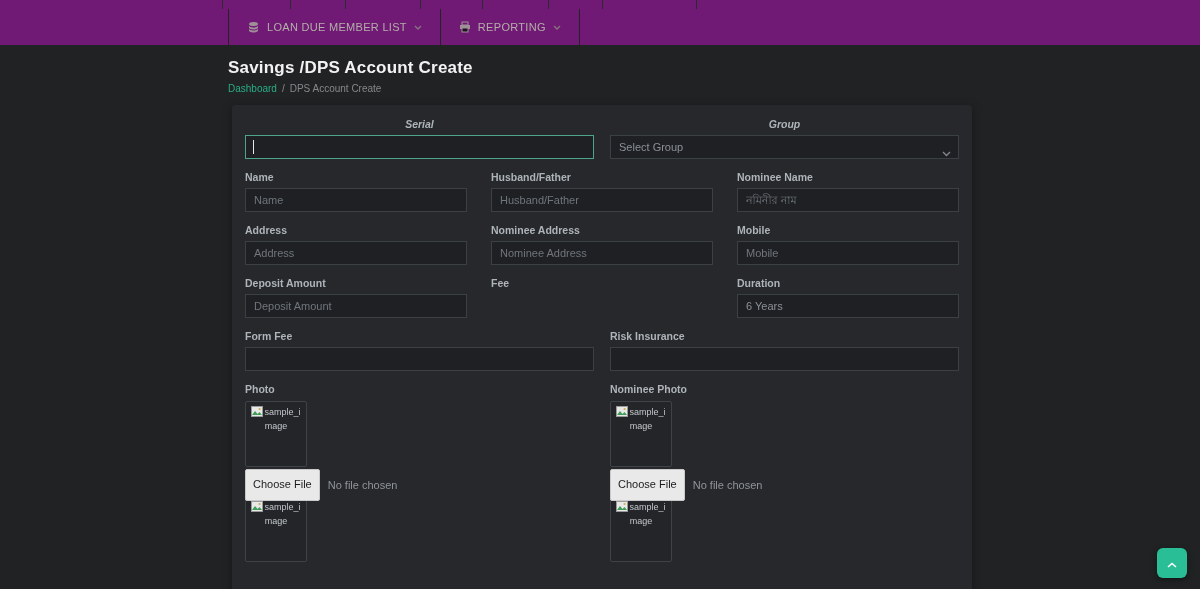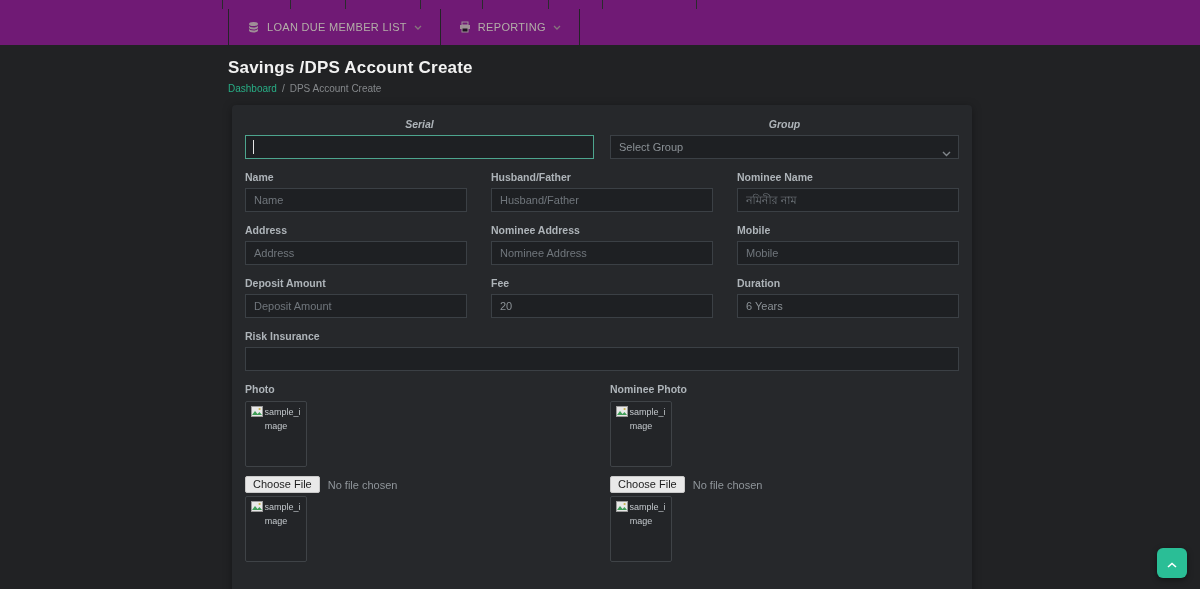--- a/index.html
+++ b/index.html
@@ -69,21 +69,21 @@
   .img-ph {
     width: 62px; height: 66px; border: 1px solid #3f4347; border-radius: 2px;
     background: #232528; padding: 3px 2px; text-align: center;
     color: #c3c8cc; font-size: 9px; line-height: 14px; word-break: break-all;
     overflow: hidden; margin-bottom: 9px;
   }
   .img-ph svg { vertical-align: -2px; margin-right: 1px; }
   .file-row { display: flex; align-items: center; gap: 8px; height: 17px; margin-bottom: 3px; }
   .choose-btn {
     background: #e9e9e9; color: #1c1c1c; border: 1px solid #c9c9c9; border-radius: 2px;
-    font-size: 11px; height: 17px; line-height: 15px; padding: 0 7px; cursor: pointer;
+    font-size: 11px; height: 32px; line-height: 15px; padding: 0 7px; cursor: pointer;
     font-family: "Liberation Sans", sans-serif;
   }
   .file-status { color: #8f959a; font-size: 11px; }
   
   .scroll-top {
     position: absolute; right: 13px; bottom: 11px; width: 30px; height: 30px;
     background: #2abe96; border: none; border-radius: 6px; cursor: pointer;
     display: flex; align-items: center; justify-content: center;
     box-shadow: 0 2px 6px rgba(0,0,0,.4);
   }
@@ -199,29 +199,32 @@
     </div>
   </div>
 
   <div class="grid-3">
     <div class="col field">
       <label class="field-label">Deposit Amount</label>
       <input class="ctl" placeholder="Deposit Amount" style="">
     </div>
     <div class="col field">
       <label class="field-label">Fee</label>
-      <input class="ctl" value="20" style="">
     </div>
     <div class="col field">
       <label class="field-label">Duration</label>
       <input class="ctl" value="6 Years" style="">
     </div>
   </div>
 
   <div class="grid-2">
+    <div class="col field">
+      <label class="field-label">Form Fee</label>
+      <input class="ctl" value="" style="">
+    </div>
     <div class="col field">
       <label class="field-label">Risk Insurance</label>
       <input class="ctl" value="" style="">
     </div>
   </div>
 
   <div class="grid-2">
     <div class="col">
       <label class="field-label upload-label">Photo</label>
       <div class="img-ph">

